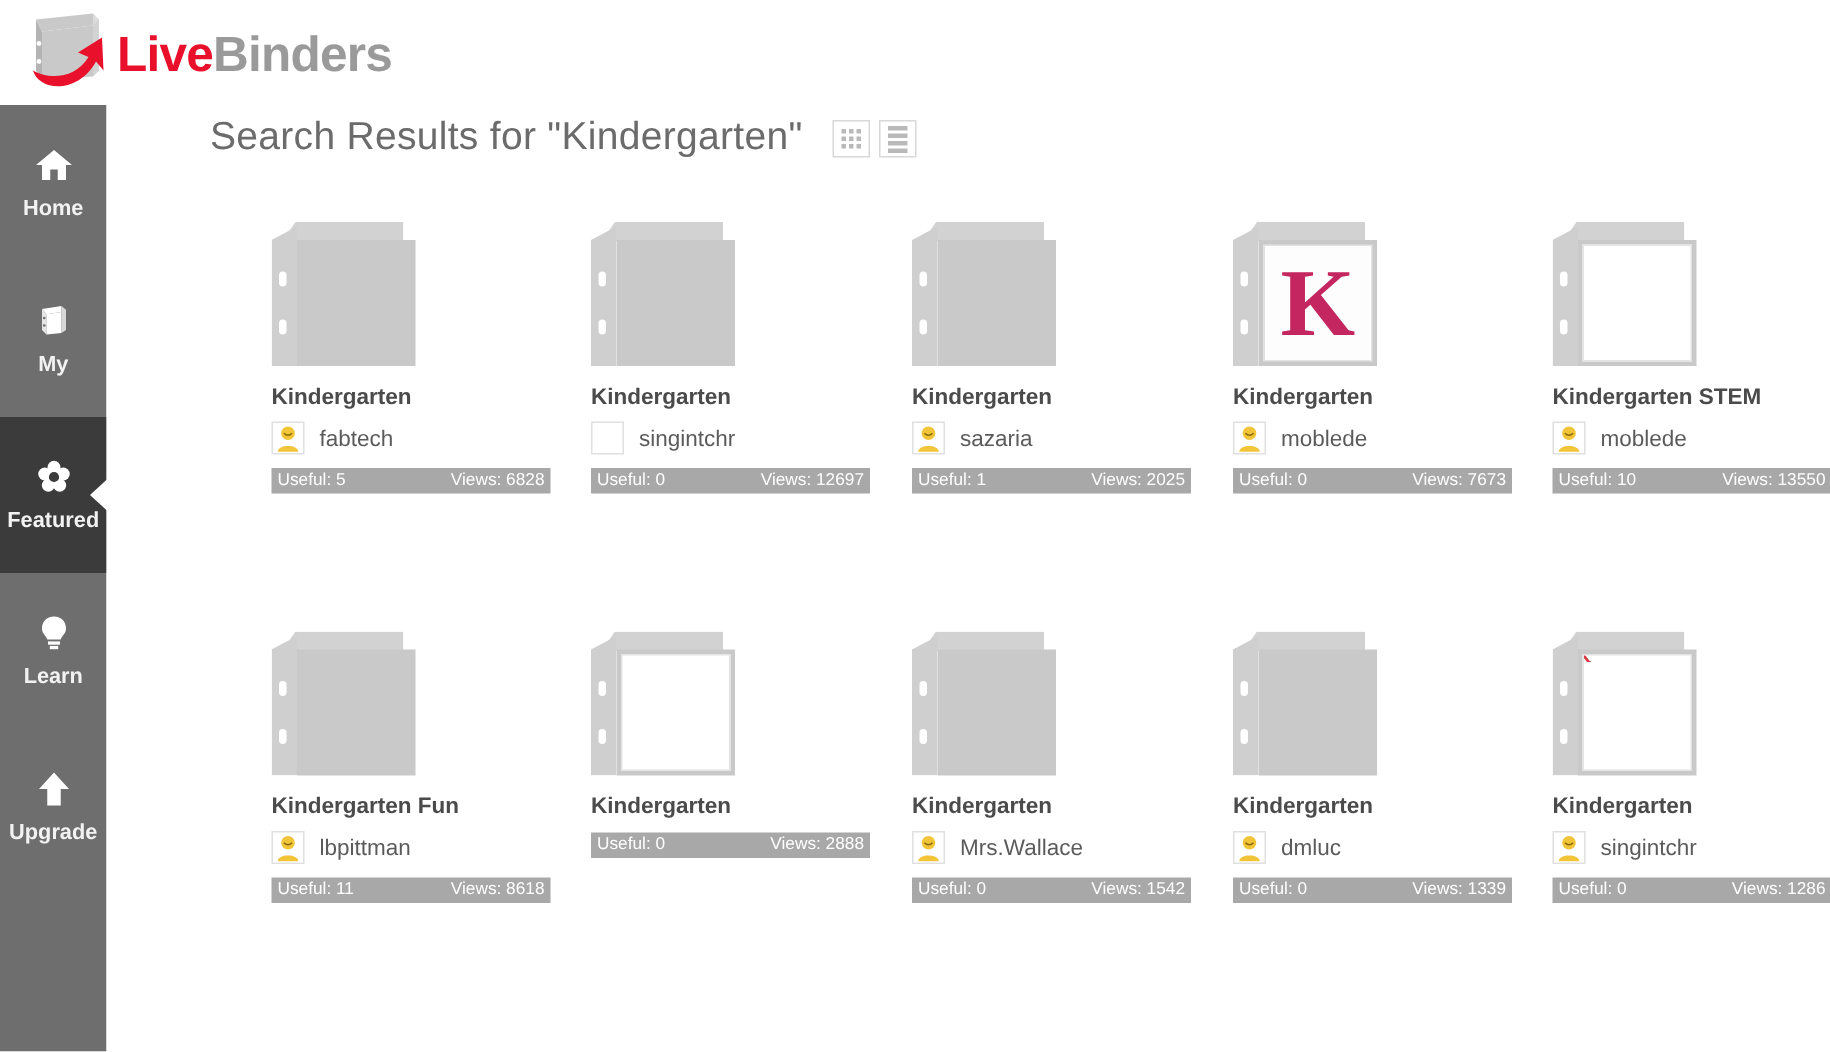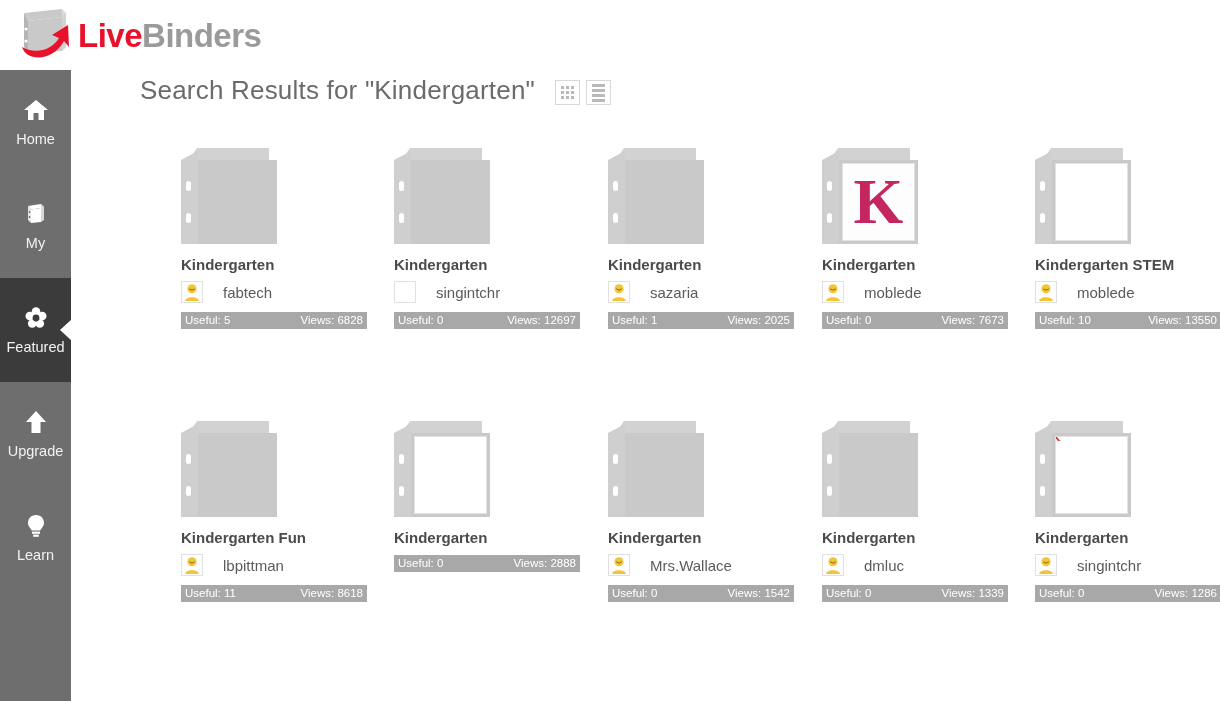--- a/index.html
+++ b/index.html
@@ -28,21 +28,21 @@
     position: relative; width: 71px; height: 104px;
     display: flex; flex-direction: column; align-items: center; justify-content: center;
     color: #ffffff; cursor: pointer; user-select: none;
   }
   .nav-item.active { background: #3b3b3b; }
   .nav-item .nav-icon {
     width: 26px; height: 26px; display: flex; align-items: center; justify-content: center;
     margin-bottom: 9px;
   }
   .nav-item .nav-icon svg { display: block; }
-  .nav-label { font-size: 14.5px; line-height: 1; color: #f2f2f2; font-weight: 400; }
+  .nav-label { font-size: 14.5px; line-height: 1; color: #f2f2f2; font-weight: 700; }
   .nav-pointer {
     position: absolute; right: -1px; top: 50%; transform: translateY(-50%);
     width: 0; height: 0;
     border-top: 11px solid transparent;
     border-bottom: 11px solid transparent;
     border-right: 12px solid #ffffff;
   }
 
   
   .content { position: absolute; left: 71px; top: 70px; width: 1149px; height: 631px; background: #fff; }
@@ -177,21 +177,21 @@
     margin-top: 12px; font-size: 15px; font-weight: bold; color: #4b4b4b;
     white-space: nowrap; cursor: pointer;
   }
   .card-user { margin-top: 8px; display: flex; align-items: center; }
   .avatar { width: 22px; height: 22px; border: 1px solid #e0e0e0; background: #fff; flex: none; position: relative; overflow: hidden; }
   .avatar-default { width: 100%; height: 100%; display: block; }
   .avatar-photo { width: 100%; height: 100%; position: relative; background: #6d5a60; }
   .avatar-photo .hair { position: absolute; left: 8%; top: 0; width: 84%; height: 62%; background: #241a18; border-radius: 50% 50% 40% 40%; }
   .avatar-photo .face { position: absolute; left: 26%; top: 22%; width: 48%; height: 52%; background: #d9a98e; border-radius: 45%; }
   .avatar-photo .body { position: absolute; left: 8%; bottom: 0; width: 84%; height: 26%; background: #2b2f45; border-radius: 40% 40% 0 0; }
-  .user-name { margin-left: 20px; font-size: 15px; color: #5b5b5b; white-space: nowrap; }
+  .user-name { margin-left: 10px; font-size: 15px; color: #5b5b5b; white-space: nowrap; }
   .card-stats {
     margin-top: 9px; height: 17px; background: #a8a8a8; color: #ffffff;
     display: flex; align-items: center; justify-content: space-between;
     padding: 0 4px; font-size: 11.5px; line-height: 1;
   }
 </style>
 </head>
 <body>
 
 <div id="app">
@@ -249,36 +249,36 @@
           <circle cx="15.8" cy="17.5" r="4.3" fill="#ffffff"></circle>
           <circle cx="12" cy="12" r="3.4" fill="#3b3b3b"></circle>
         </svg>
       </span>
       <span class="nav-label">Featured</span>
       <span class="nav-pointer"></span>
     </div>
 
     <div class="nav-item">
       <span class="nav-icon">
-        <svg width="22" height="24" viewBox="0 0 22 24">
-          <path d="M11 1 L21 12 L15.5 12 L15.5 23 L6.5 23 L6.5 12 L1 12 Z" fill="#ffffff"></path>
-        </svg>
-      </span>
-      <span class="nav-label">Upgrade</span>
-    </div>
-
-    <div class="nav-item">
-      <span class="nav-icon">
         <svg width="20" height="24" viewBox="0 0 20 24">
           <path d="M10 1 C15 1 18 4.6 18 9 C18 12.4 15.2 14 14.4 16.4 L5.6 16.4 C4.8 14 2 12.4 2 9 C2 4.6 5 1 10 1 Z" fill="#ffffff"></path>
           <rect x="6" y="17.6" width="8" height="2.2" fill="#ffffff"></rect>
           <rect x="7.2" y="20.6" width="5.6" height="2.2" fill="#ffffff"></rect>
         </svg>
       </span>
       <span class="nav-label">Learn</span>
+    </div>
+
+    <div class="nav-item">
+      <span class="nav-icon">
+        <svg width="22" height="24" viewBox="0 0 22 24">
+          <path d="M11 1 L21 12 L15.5 12 L15.5 23 L6.5 23 L6.5 12 L1 12 Z" fill="#ffffff"></path>
+        </svg>
+      </span>
+      <span class="nav-label">Upgrade</span>
     </div>
 
   </div>
 
   <div class="content">
 
     <div class="page-head">
       <div class="page-title">Search Results for "Kindergarten"</div>
       <div class="view-toggles">
         <div class="view-btn">

